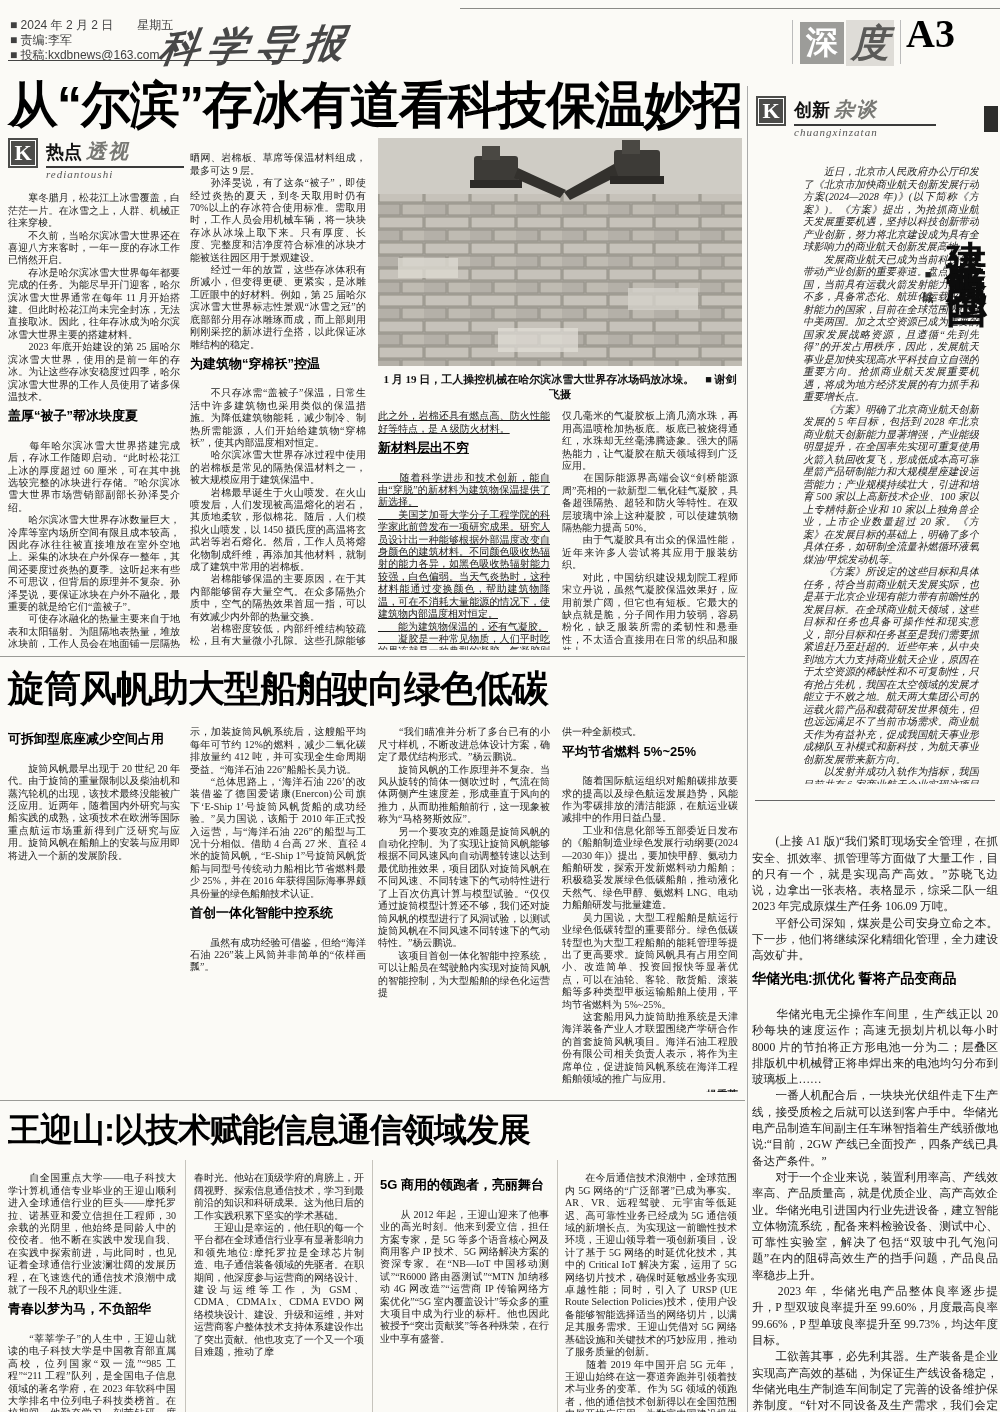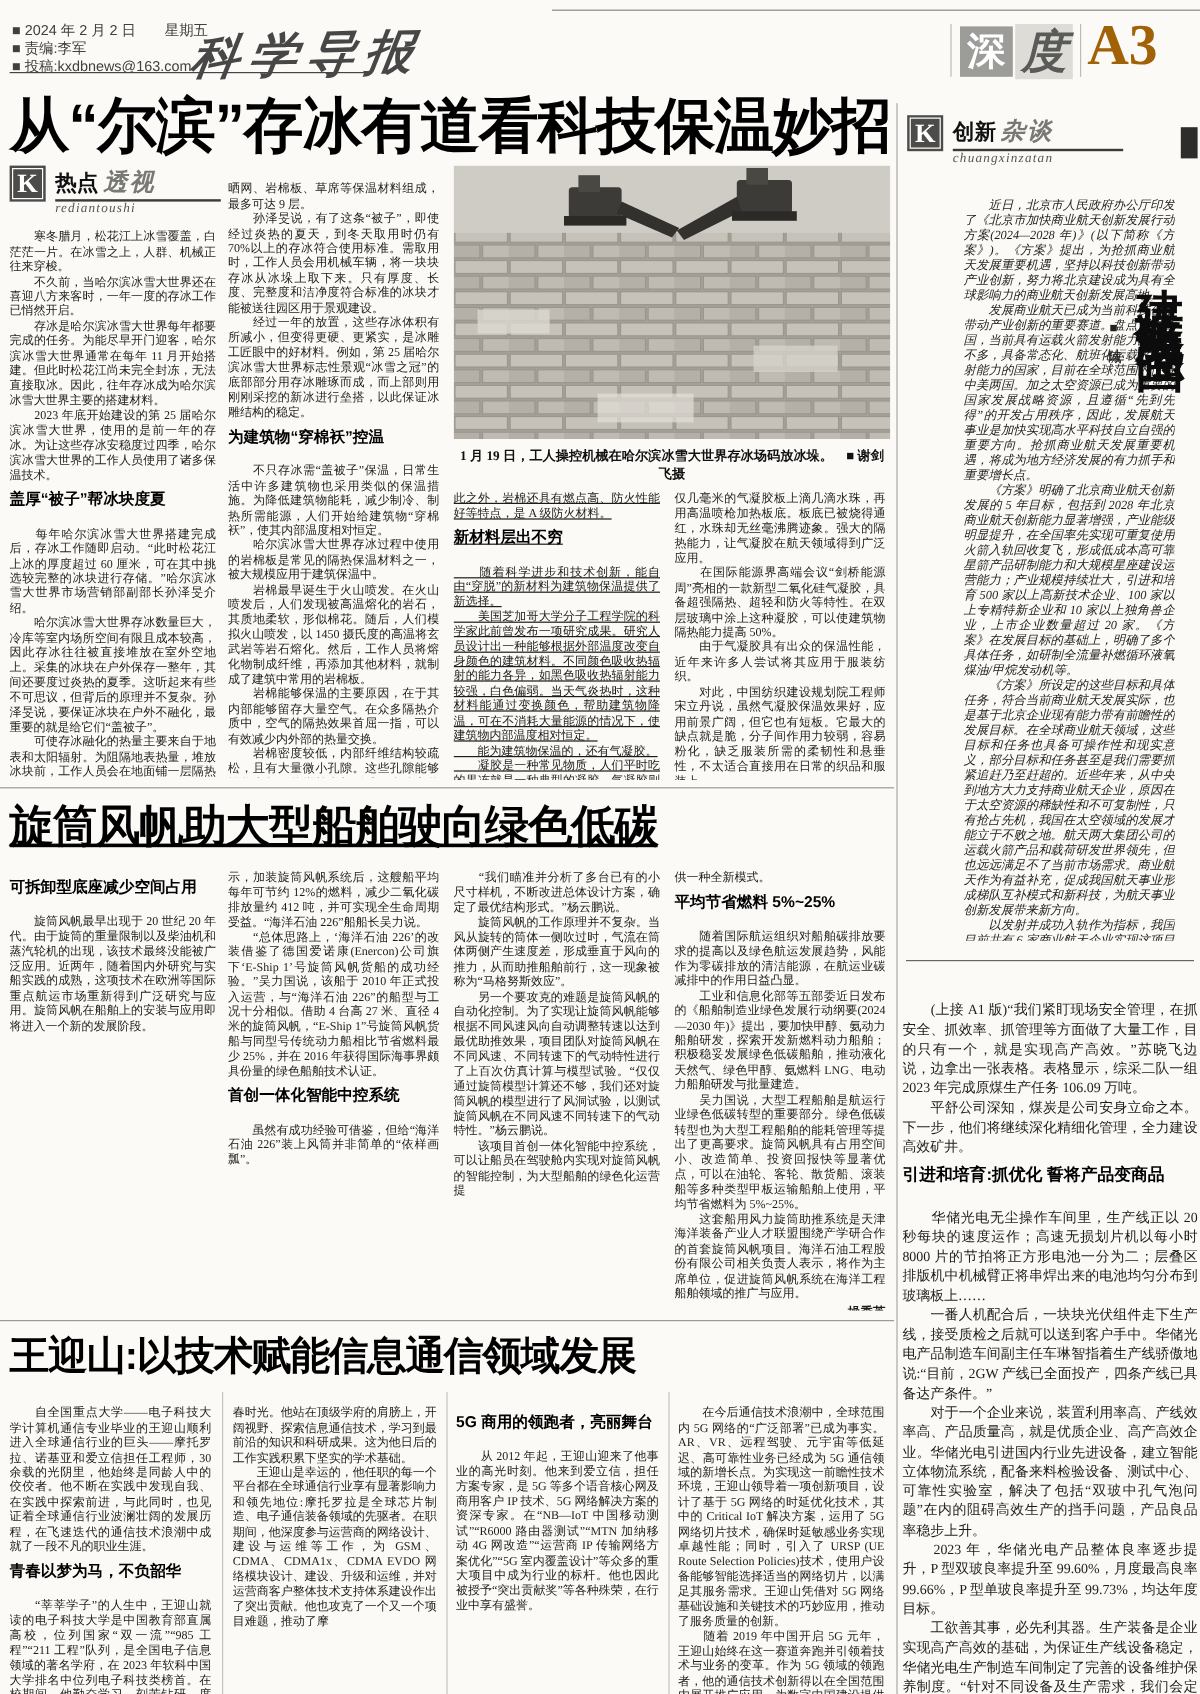--- a/index.html
+++ b/index.html
@@ -47,21 +47,21 @@
 <div class="abs masthead" style="left:160px;top:18px;">科学导报</div>
 
 <div class="rule" style="left:792px;top:20px;width:1px;height:44px;background:#bbb;"></div>
 <div class="abs" style="left:800px;top:22px;width:44px;height:42px;background:#9c9c99;color:#fff;display:flex;align-items:center;justify-content:center;font-size:32px;font-weight:bold;font-family:'Liberation Sans',sans-serif;">
   <span>深</span>
 </div>
 <div class="abs" style="left:846px;top:20px;width:48px;height:46px;background:#dedcd7;color:#5a5a58;display:flex;align-items:center;justify-content:center;font-size:38px;font-weight:bold;font-style:italic;font-family:'DejaVu Serif',serif;">
   <span>度</span>
 </div>
 <div class="rule" style="left:900px;top:20px;width:1px;height:44px;background:#bbb;"></div>
-<div class="abs" style="left:906px;top:10px;font-family:'Liberation Serif',serif;font-size:48px;font-weight:bold;color:#a16207;">A3</div>
+<div class="abs" style="left:906px;top:10px;font-family:'Liberation Serif',serif;font-size:40px;font-weight:bold;color:#000000;">A3</div>
 
 <div class="abs hl" style="left:8px;top:72px;font-size:50px;">从“尔滨”存冰有道看科技保温妙招</div>
 <div class="abs" style="left:984px;top:106px;width:14px;height:26px;background:#2d2d2b;"></div>
 
 <div class="abs badge" style="left:8px;top:138px;width:176px;">
   <div class="kbox">K</div>
   <div class="btitle" style="flex:1;">
     <span class="b1">热点</span>
     <span class="b2">透视</span>
     <div class="bline"></div>
@@ -139,21 +139,21 @@
 <div class="abs body-col" style="left:562px;top:398px;width:176px;height:252px;">
   <span>仅几毫米的气凝胶板上滴几滴水珠，再用高温喷枪加热板底。板底已被烧得通红，水珠却无丝毫沸腾迹象。强大的隔热能力，让气凝胶在航天领域得到广泛应用。
 　　在国际能源界高端会议“剑桥能源周”亮相的一款新型二氧化硅气凝胶，具备超强隔热、超轻和防火等特性。在双层玻璃中涂上这种凝胶，可以使建筑物隔热能力提高 50%。
 　　由于气凝胶具有出众的保温性能，近年来许多人尝试将其应用于服装纺织。
 　　对此，中国纺织建设规划院工程师宋立丹说，虽然气凝胶保温效果好，应用前景广阔，但它也有短板。它最大的缺点就是脆，分子间作用力较弱，容易粉化，缺乏服装所需的柔韧性和悬垂性，不太适合直接用在日常的织品和服装上。
 　　“建议消费者理性选购相关产品，不要盲目相信广告宣传。”宋立丹补充道。</span>
   
 </div>
 
 <div class="rule" style="left:0px;top:656px;width:745px;height:1px;background:#9a9a96;"></div>
-<div class="abs hl" style="left:8px;top:664px;font-size:37px;text-decoration:underline;">旋筒风帆助大型船舶驶向绿色低碳</div>
+<div class="abs hl" style="left:8px;top:664px;font-size:37px;">旋筒风帆助大型船舶驶向绿色低碳</div>
 
 <div class="abs body-col" style="left:8px;top:714px;width:172px;height:378px;">
   <div class="sub">可拆卸型底座减少空间占用</div>
   <span>　　旋筒风帆最早出现于 20 世纪 20 年代。由于旋筒的重量限制以及柴油机和蒸汽轮机的出现，该技术最终没能被广泛应用。近两年，随着国内外研究与实船实践的成熟，这项技术在欧洲等国际重点航运市场重新得到广泛研究与应用。旋筒风帆在船舶上的安装与应用即将进入一个新的发展阶段。</span>
 </div>
 
 <div class="abs body-col" style="left:190px;top:714px;width:176px;height:378px;">
   <span>示，加装旋筒风帆系统后，这艘船平均每年可节约 12%的燃料，减少二氧化碳排放量约 412 吨，并可实现全生命周期受益。“海洋石油 226”船船长吴力说。
 　　“总体思路上，‘海洋石油 226’的改装借鉴了德国爱诺康(Enercon)公司旗下‘E-Ship 1’号旋筒风帆货船的成功经验。”吴力国说，该船于 2010 年正式投入运营，与“海洋石油 226”的船型与工况十分相似。借助 4 台高 27 米、直径 4 米的旋筒风帆，“E-Ship 1”号旋筒风帆货船与同型号传统动力船相比节省燃料最少 25%，并在 2016 年获得国际海事界颇具份量的绿色船舶技术认证。</span>
   <div class="sub">首创一体化智能中控系统</div>
@@ -229,21 +229,21 @@
 <div class="abs vhead" style="left:940px;top:152px;height:640px;">
   <span>抢抓重要机遇</span>
   <span style="margin-top:14px;display:inline-block;">建设航天强国</span>
 </div>
 
 <div class="rule" style="left:755px;top:800px;width:240px;height:1px;background:#666;"></div>
 
 <div class="abs body-col" style="left:752px;top:818px;width:246px;height:594px;font-size:11.6px;line-height:16.3px;">
   <span>　　(上接 A1 版)“我们紧盯现场安全管理，在抓安全、抓效率、抓管理等方面做了大量工作，目的只有一个，就是实现高产高效。”苏晓飞边说，边拿出一张表格。表格显示，综采二队一组 2023 年完成原煤生产任务 106.09 万吨。
 　　平舒公司深知，煤炭是公司安身立命之本。下一步，他们将继续深化精细化管理，全力建设高效矿井。</span>
-  <div class="sub" style="font-size:14px;margin:6px 0 5px 0;">引进和培育:抓优化 誓将产品变商品</div>
+  <div class="sub" style="font-size:14px;margin:6px 0 5px 0;">华储光电:抓优化 誓将产品变商品</div>
   <span>　　华储光电无尘操作车间里，生产线正以 20 秒每块的速度运作；高速无损划片机以每小时 8000 片的节拍将正方形电池一分为二；层叠区排版机中机械臂正将串焊出来的电池均匀分布到玻璃板上……
 　　一番人机配合后，一块块光伏组件走下生产线，接受质检之后就可以送到客户手中。华储光电产品制造车间副主任车琳智指着生产线骄傲地说:“目前，2GW 产线已全面投产，四条产线已具备达产条件。”
 　　对于一个企业来说，装置利用率高、产线效率高、产品质量高，就是优质企业、高产高效企业。华储光电引进国内行业先进设备，建立智能立体物流系统，配备来料检验设备、测试中心、可靠性实验室，解决了包括“双玻中孔气泡问题”在内的阻碍高效生产的挡手问题，产品良品率稳步上升。
 　　2023 年，华储光电产品整体良率逐步提升，P 型双玻良率提升至 99.60%，月度最高良率 99.66%，P 型单玻良率提升至 99.73%，均达年度目标。
 　　工欲善其事，必先利其器。生产装备是企业实现高产高效的基础，为保证生产线设备稳定，华储光电生产制造车间制定了完善的设备维护保养制度。“针对不同设备及生产需求，我们会定期检查、清洁、维修，最短周期为每两小时检查一次。”车琳智说。
 　　除了保障设备稳定运行，华储光电还把功夫下在提升产品质量上。他们在质量监控方面，坚持“人、机、料、法、环”协同发力，聚焦工艺安全参数的执行监控，重点加强关键工序管控，持续提升产品良率，满足市场需求。
 　　高质量发展，必须以拥有“拿得出手”“设得出厂”“卖得响亮”的产品为依托。华储光电坚持以客户为中心，加快产品迭代升级与降本增效，努力提升产品市场竞争力，真正实现产品变商品、商品变精品，在光伏新能源赛道上跑出“加速度”。
 　　暖阳下，一排排光伏组件在产品基地产下列颂“华储光电”的厂区内，格晶上生产行稳致远。</span>
 </div>
 

